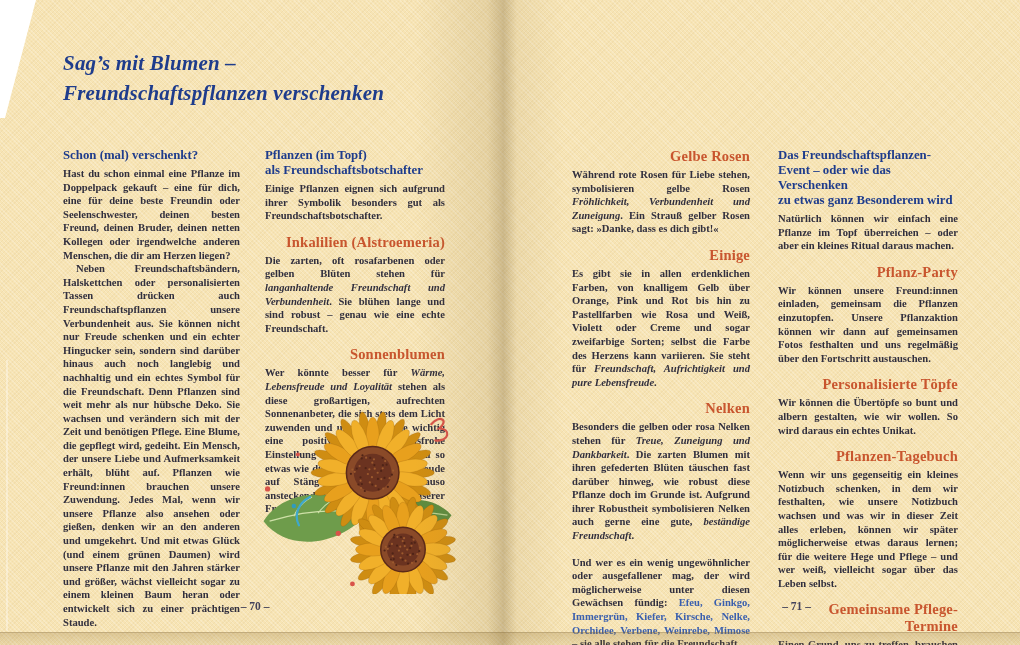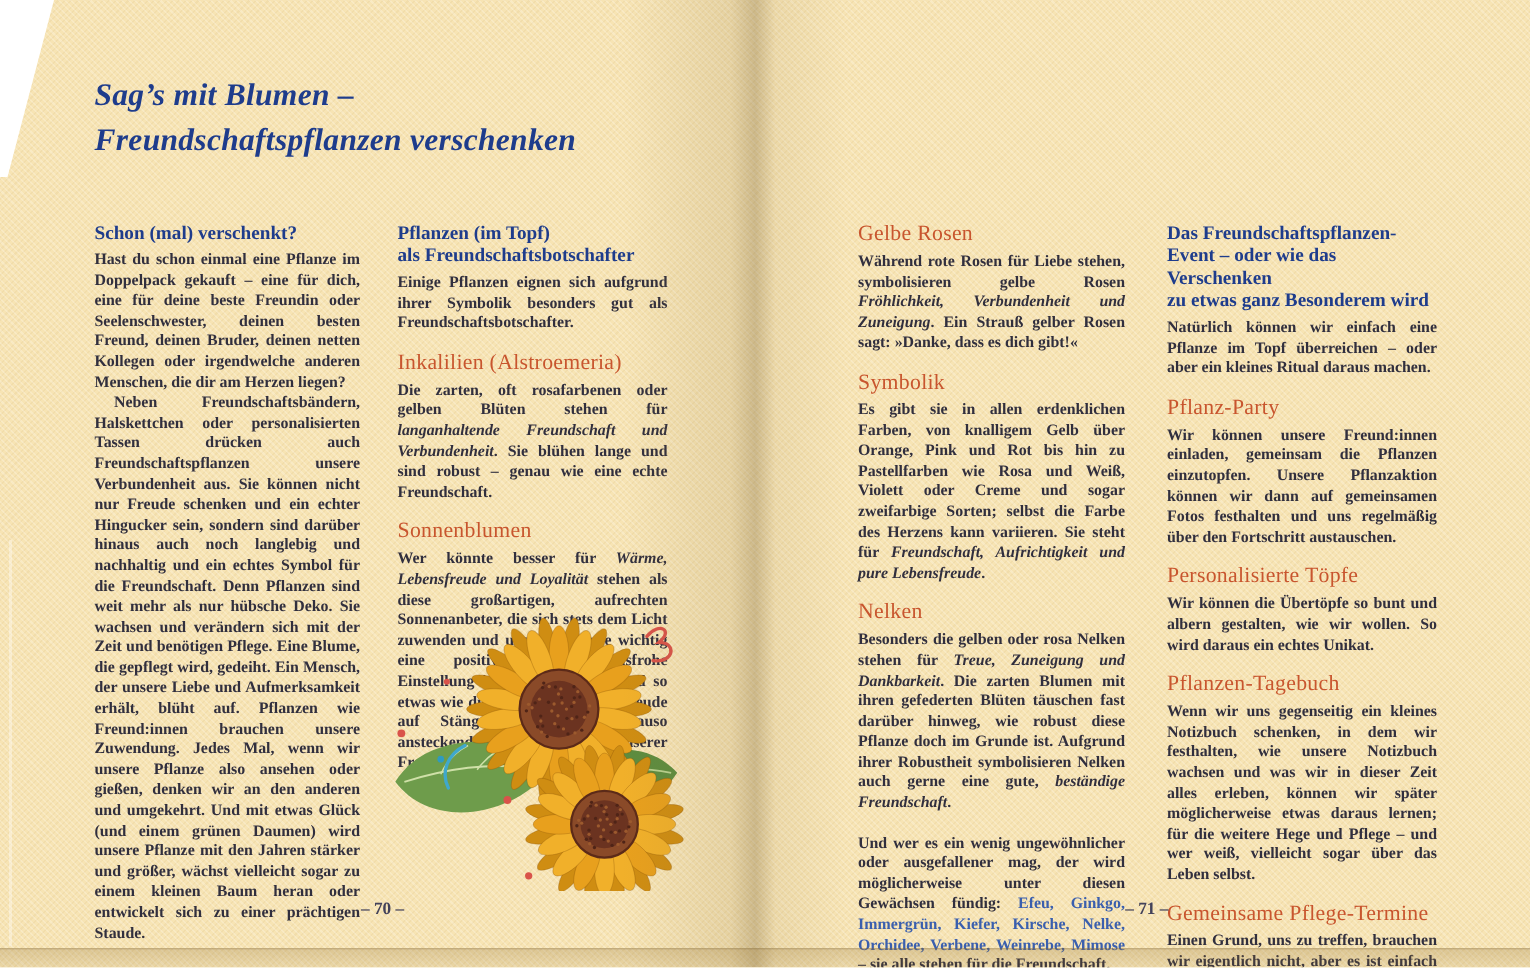--- a/index.html
+++ b/index.html
@@ -34,37 +34,37 @@
   .title{
     position:absolute;left:63px;top:48px;margin:0;
     font-size:21px;line-height:30px;font-weight:700;color:#1e3c8c;letter-spacing:0.2px;font-style:italic;
   }
   .col{position:absolute;top:148px;}
   .h-blue{
     font-size:12.8px;line-height:15px;font-weight:700;color:#1e3c8c;
     margin:0 0 4px 0;
   }
   .h-orange{
-    font-size:14.5px;line-height:17px;font-weight:400;color:#c8552e;
-    margin:11px 0 3px 0;letter-spacing:0.2px;
+    font-size:14.5px;line-height:17px;font-weight:700;color:#c8552e;
+    margin:11px 0 3px 0;letter-spacing:0.2px;text-align:right;
   }
   .col > .h-orange:first-child, .col > .h-blue:first-child{margin-top:0;}
   p.body{
     margin:0;font-size:10.6px;line-height:13.6px;text-align:justify;
     hyphens:auto;-webkit-hyphens:auto;color:#312f3e;font-weight:600;
   }
   p.body.indent{text-indent:13px;}
   p.body.gap{margin-top:13px;}
   .seg-italic{font-style:italic;}
   .seg-blue{color:#3a5fae;}
   .pagenum{
     position:absolute;top:600px;font-size:11.5px;color:#43425a;text-align:center;font-weight:600;font-family:Liberation Serif, serif;
   }
   .pagenum-left{left:63px;width:384px;}
-  .pagenum-right{left:572px;width:385px;}
+  .pagenum-right{left:604px;width:385px;}
   .illustration{position:absolute;left:252px;top:402px;width:210px;height:192px;}
 </style>
 </head>
 <body>
 
 <div class="spread">
   <div class="white-corner"></div>
   <div class="left-edge-line"></div>
 
   <div>
@@ -269,21 +269,21 @@
         </g>
       </svg>
 
     <div class="pagenum pagenum-left">– 70 –</div>
   </div>
 
   <div>
     <div class="col" style="left:572px;width:178px">
         <div class="h-orange">Gelbe Rosen</div>
         <p class="body"><span>Während rote Rosen für Liebe stehen, symbolisieren gelbe Rosen </span><span class="seg-italic">Fröhlichkeit, Verbundenheit und Zuneigung</span><span>. Ein Strauß gelber Rosen sagt: »Danke, dass es dich gibt!«</span></p>
-        <div class="h-orange">Symbolik</div>
+        <div class="h-orange">Einige</div>
         <p class="body"><span>Es gibt sie in allen erdenklichen Farben, von knalligem Gelb über Orange, Pink und Rot bis hin zu Pastellfarben wie Rosa und Weiß, Violett oder Creme und sogar zweifarbige Sorten; selbst die Farbe des Herzens kann variieren. Sie steht für </span><span class="seg-italic">Freundschaft, Aufrichtigkeit und pure Lebensfreude</span><span>.</span></p>
         <div class="h-orange">Nelken</div>
         <p class="body"><span>Besonders die gelben oder rosa Nelken stehen für </span><span class="seg-italic">Treue, Zuneigung und Dankbarkeit</span><span>. Die zarten Blumen mit ihren gefederten Blüten täuschen fast darüber hinweg, wie robust diese Pflanze doch im Grunde ist. Aufgrund ihrer Robustheit symbolisieren Nelken auch gerne eine gute, </span><span class="seg-italic">beständige Freundschaft</span><span>.</span></p>
         <p class="body gap"><span>Und wer es ein wenig ungewöhnlicher oder ausgefallener mag, der wird möglicherweise unter diesen Gewächsen fündig: </span><span class="seg-blue">Efeu, Ginkgo, Immergrün, Kiefer, Kirsche, Nelke, Orchidee, Verbene, Weinrebe, Mimose</span><span> – sie alle stehen für die Freundschaft.</span></p>
       </div>
     <div class="col" style="left:778px;width:180px">
         <div class="h-blue">Das Freundschaftspflanzen-<br>Event – oder wie das Verschenken<br>zu etwas ganz Besonderem wird</div>
         <p class="body"><span>Natürlich können wir einfach eine Pflanze im Topf überreichen – oder aber ein kleines Ritual daraus machen.</span></p>
         <div class="h-orange">Pflanz-Party</div>
         <p class="body"><span>Wir können unsere Freund:innen einladen, gemeinsam die Pflanzen einzutopfen. Unsere Pflanzaktion können wir dann auf gemeinsamen Fotos festhalten und uns regelmäßig über den Fortschritt austauschen.</span></p>

